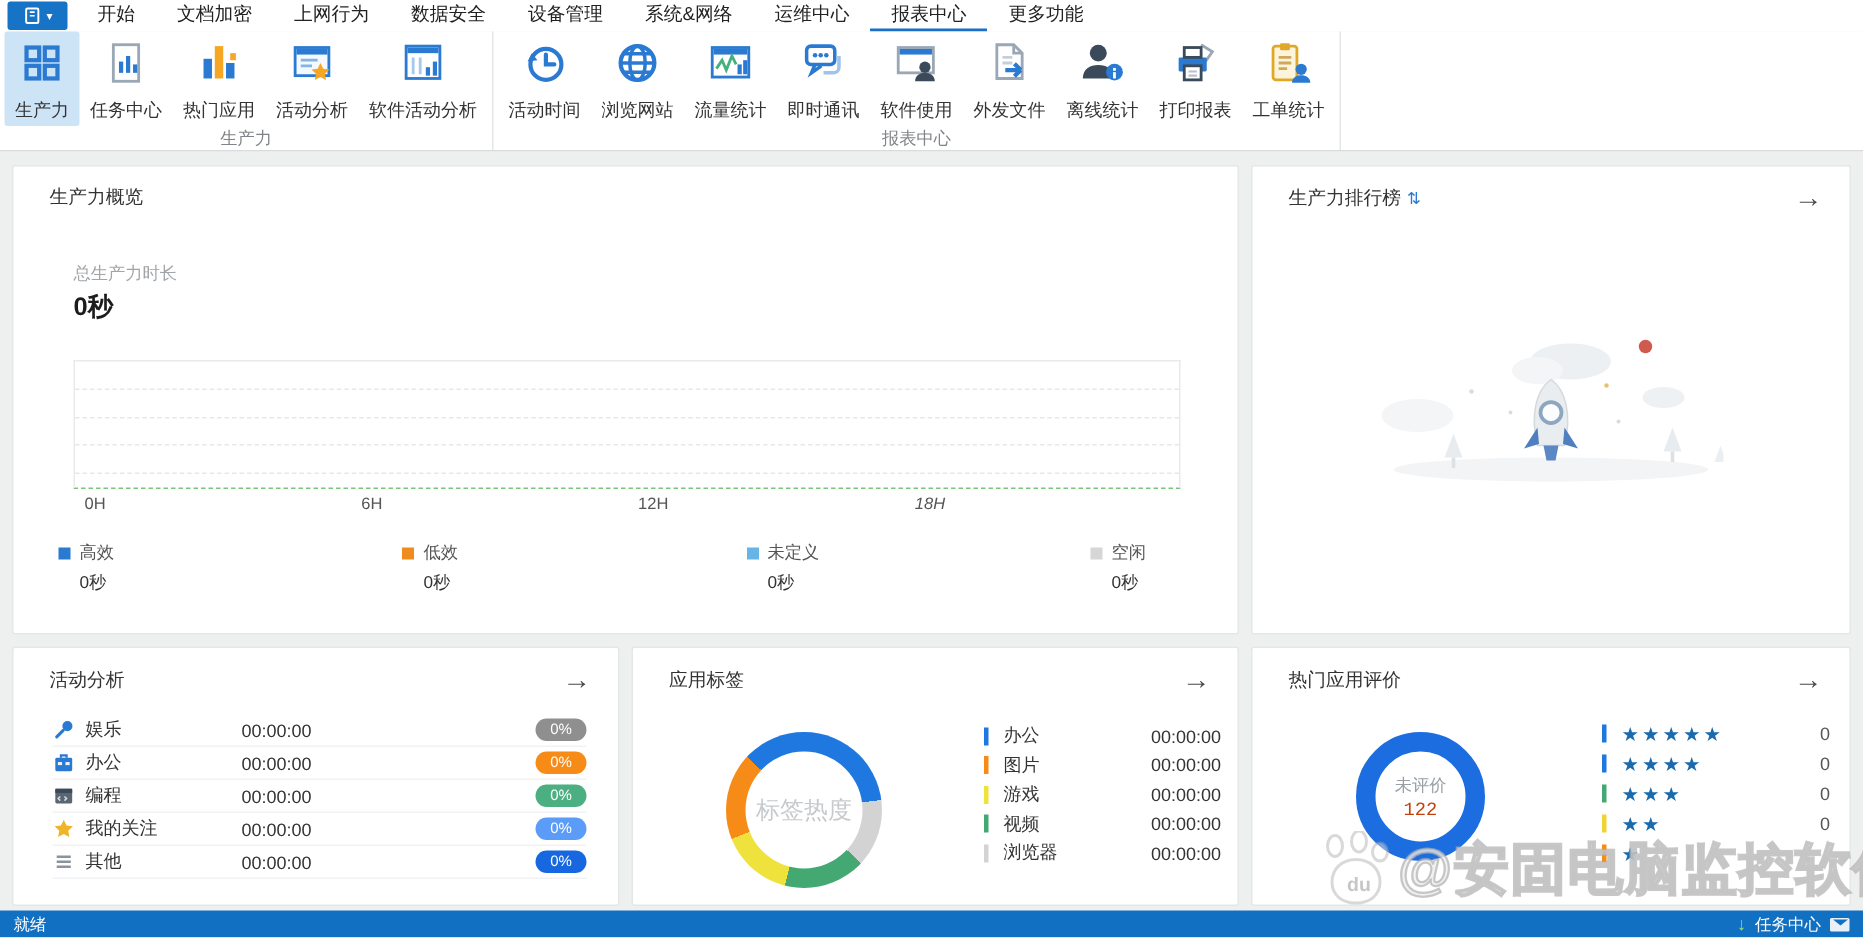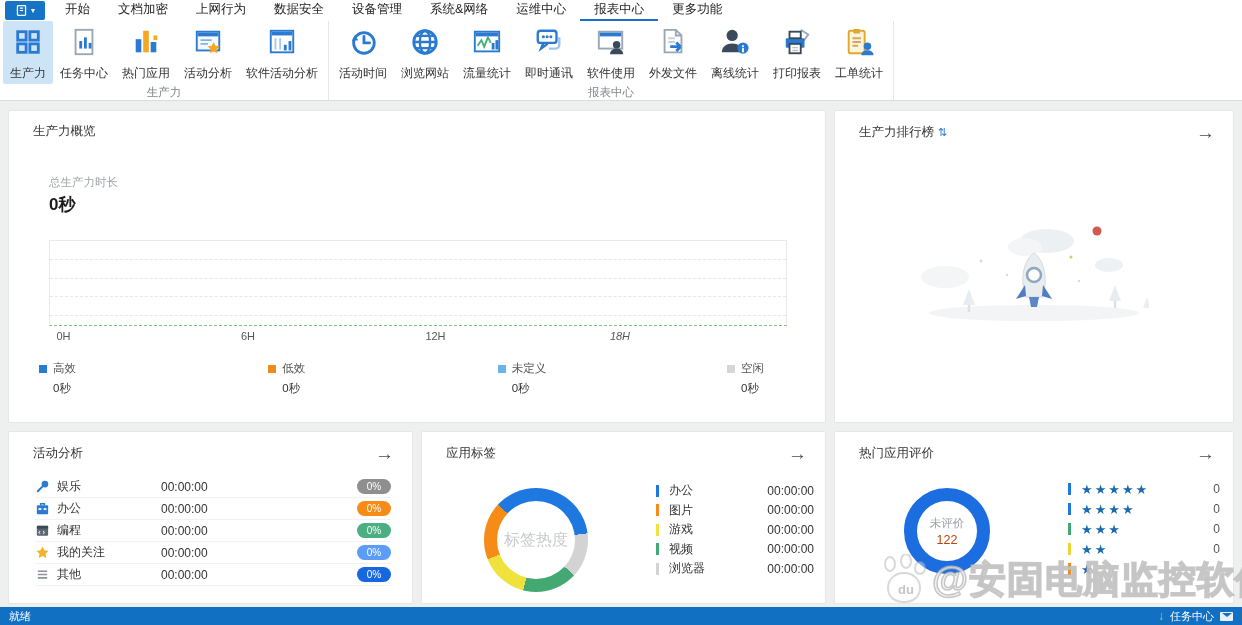--- a/index.html
+++ b/index.html
@@ -68,21 +68,21 @@
   .donut::after { content:""; position:absolute; inset:13px; border-radius:50%; background:#fff; }
   .donut-center { position:absolute; left:62px; top:56px; width:104px; height:104px; display:flex; align-items:center; justify-content:center; font-size:16px; color:#c7cacd; z-index:2; }
   .tag-legend { position:absolute; left:234px; top:49px; width:158px; }
   .tag-row { display:flex; align-items:center; height:19.5px; }
   .tick { width:3px; height:12px; margin-right:10px; flex:0 0 3px; }
   .tag-name { font-size:12px; color:#333; }
   .tag-time { margin-left:auto; font-size:12px; color:#333; }
 
   
   .rate-ring { position:absolute; left:69px; top:56px; width:86px; height:86px; border-radius:50%; border:13px solid #1b6de0; }
-  .rate-center { position:absolute; left:69px; top:56px; width:86px; height:86px; display:flex; flex-direction:column; align-items:center; justify-content:center; color:#9aa0a6; }
+  .rate-center { position:absolute; left:69px; top:56px; width:86px; height:86px; display:flex; flex-direction:column; align-items:center; justify-content:center; color:#9aa0a6;font-family:Liberation Mono, monospace; }
   .rate-center .l1 { font-size:11.5px; }
   .rate-center .l2 { font-size:12.5px; margin-top:2px; color:#c2410c; }
   .rate-legend { position:absolute; left:233px; top:47px; width:152px; }
   .rate-row { display:flex; align-items:center; height:20px; }
   .stars { font-size:13px; color:#1a6aad; letter-spacing:2px; margin-right:4px; white-space:nowrap; }
   .rate-count { margin-left:auto; font-size:12px; color:#555; }
 
   
   .statusbar { position:absolute; left:0; top:607px; right:0; height:18px; background:#1170c2; color:#fff; display:flex; align-items:center; font-size:11px; padding:0 9px; }
   .sb-right { margin-left:auto; display:flex; align-items:center; gap:6px; }

